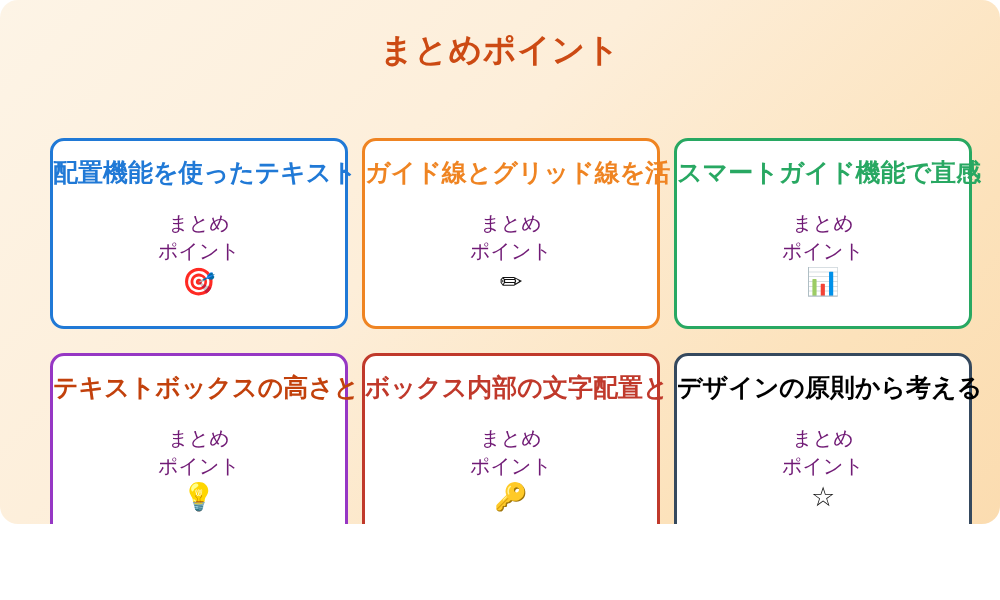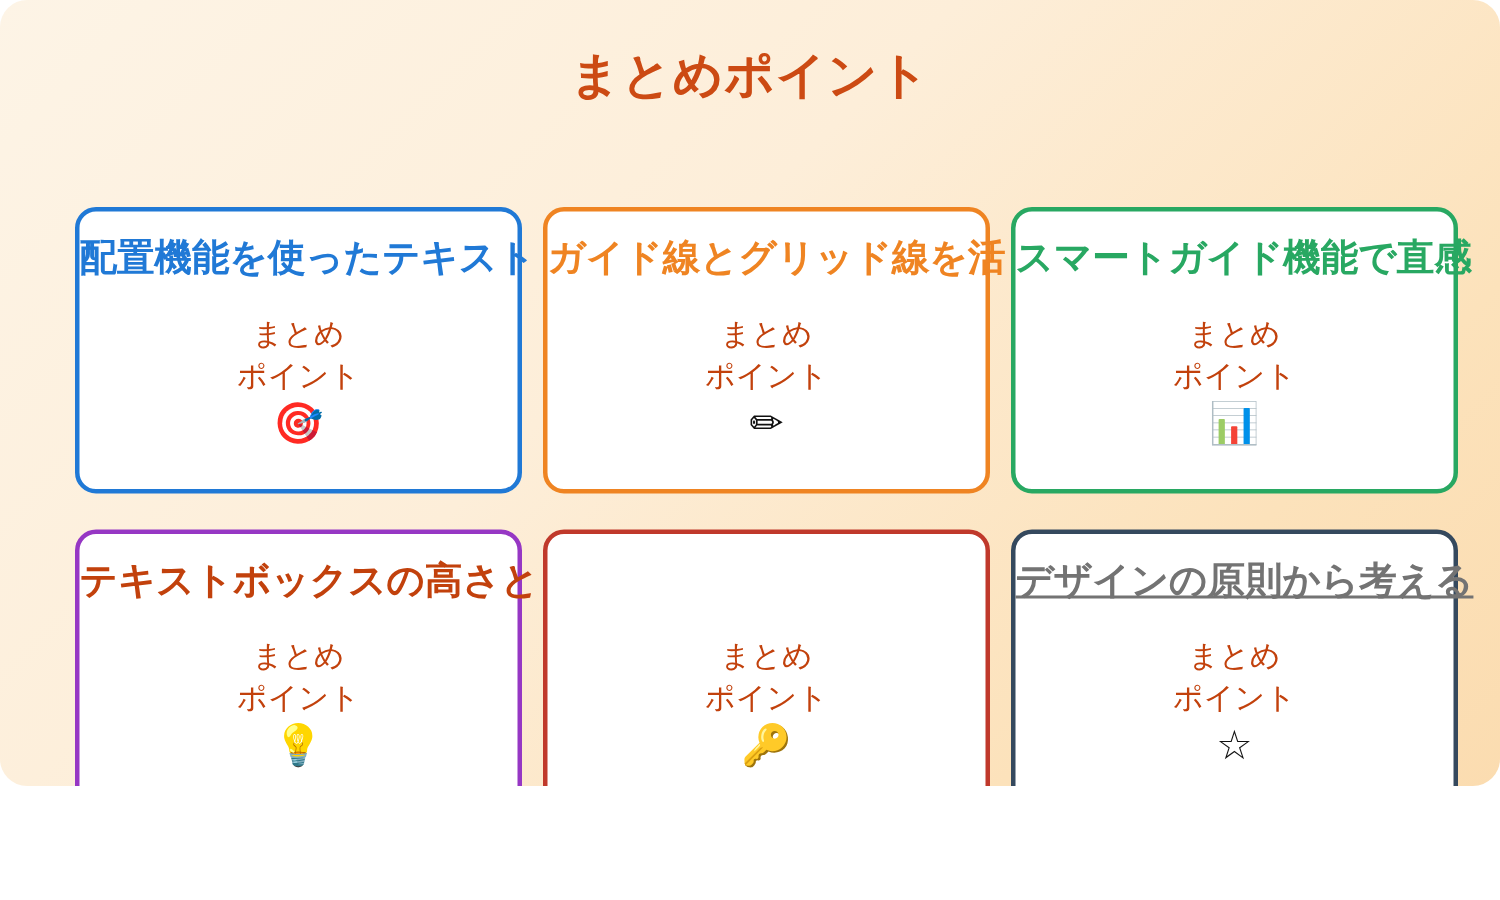--- a/index.html
+++ b/index.html
@@ -74,21 +74,21 @@
   }
 
   .card-body {
     position: absolute;
     top: 68px;
     left: 0;
     width: 100%;
     text-align: center;
     font-size: 20px;
     line-height: 1.42;
-    color: #c2410c;
+    color: #701a75;
     white-space: pre-line;
     z-index: 2;
   }
 
   .card-icon {
     position: absolute;
     top: 128px;
     left: 0;
     width: 100%;
     text-align: center;
@@ -131,26 +131,27 @@
     </div>
 
     <div class="card" style="border-color: rgb(150, 55, 196);">
       <div class="card-title" style="color: #c2410c;">テキストボックスの高さと</div>
       <div class="card-body">まとめ
 ポイント</div>
       <div class="card-icon">💡</div>
     </div>
 
     <div class="card" style="border-color: rgb(192, 57, 43);">
+      <div class="card-title" style="color: rgb(192, 57, 43);">ボックス内部の文字配置と</div>
       <div class="card-body">まとめ
 ポイント</div>
       <div class="card-icon">🔑</div>
     </div>
 
     <div class="card" style="border-color: rgb(53, 73, 94);">
-      <div class="card-title" style="color: #737373; text-decoration: underline;">デザインの原則から考える</div>
+      <div class="card-title" style="color: #000000;">デザインの原則から考える</div>
       <div class="card-body">まとめ
 ポイント</div>
       <div class="card-icon">☆</div>
     </div>
 
   </div>
 </div>
 
 </body></html>

